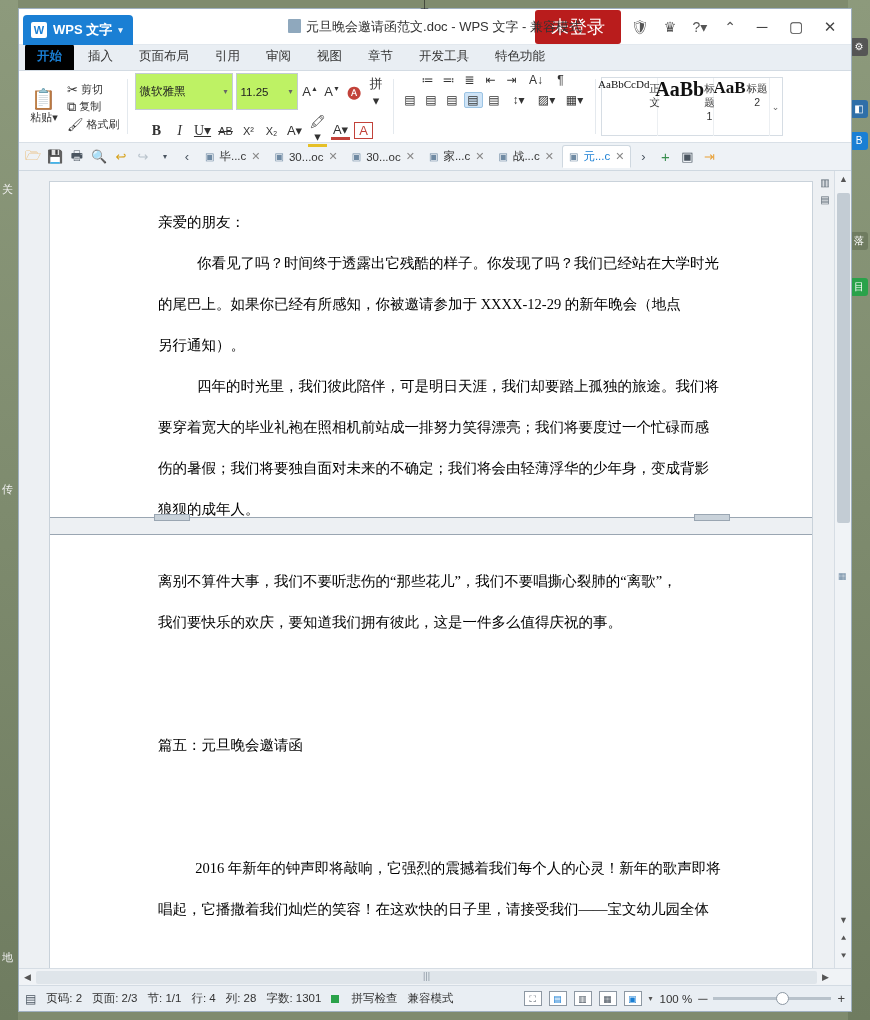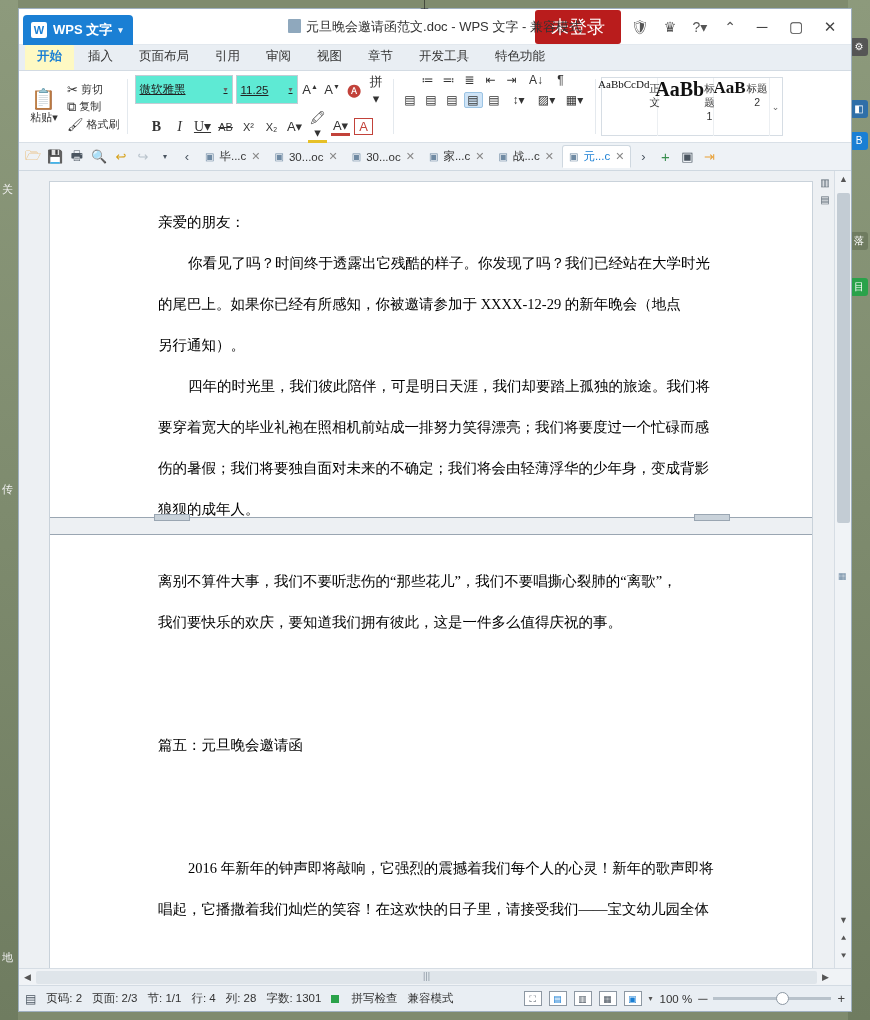--- a/index.html
+++ b/index.html
@@ -85,21 +85,21 @@
   .ribbon-tabs {
     height: 26px; background: #e9eef3;
     display: flex; align-items: flex-end; gap: 2px;
     padding-left: 6px;
     border-bottom: 1px solid #d3dbe3;
   }
   .rtab {
     font-size: 12.5px; color: #333; padding: 4px 12px 5px 12px;
   }
   .rtab.active {
-    background: #fef9c3; color: #1a7fd4; font-weight: bold;
+    background: #000000; color: #1a7fd4; font-weight: bold;
     border-radius: 3px 3px 0 0;
   }
 
   
   .ribbon {
     height: 72px; background: #ffffff;
     border-bottom: 1px solid #d9e0e7;
     display: flex; align-items: stretch; position: relative;
   }
   .rgroup { display: flex; align-items: center; padding: 2px 4px; }
@@ -111,24 +111,23 @@
   }
   .big-btn .gi { display: block; font-size: 20px; line-height: 22px; color: #e8a33d; }
   .small-btns { display: flex; flex-direction: column; gap: 2px; font-size: 11px; color: #333; }
   .small-btns div { display: flex; align-items: center; gap: 3px; }
   .small-btns .gi { font-size: 13px; }
 
   .font-area { display: flex; flex-direction: column; gap: 4px; padding-left: 4px; }
   .font-row1 { display: flex; align-items: center; gap: 3px; }
   .font-row2 { display: flex; align-items: center; gap: 4px; }
   .combo {
-    border: 1px solid #c3ccd4; background: #5eead4; font-size: 11.5px;
-    height: 29px; display: flex; align-items: center; padding: 0 4px;
+    border: 1px solid #c3ccd4; background: #bef264; font-size: 11.5px;
+    height: 37px; display: flex; align-items: center; padding: 0 4px;
     color: #222;
-    text-decoration: underline;
   }
   .combo .cv { flex: 1; }
   .combo .ca { font-size: 8px; color: #666; margin-left: 4px; }
   .fname { width: 98px; }
   .fsize { width: 62px; }
   .ficon { font-size: 13px; color: #333; width: 19px; text-align: center; }
   .ficon.b { font-weight: bold; font-family: "Liberation Serif", serif; font-size: 14px; }
   .ficon.i { font-style: italic; font-family: "Liberation Serif", serif; font-size: 14px; }
   .ficon.u { text-decoration: underline; font-family: "Liberation Serif", serif; font-size: 14px; }
 
@@ -174,21 +173,21 @@
   .page {
     position: absolute; left: 30px; top: 10px; width: 764px; height: 960px;
     background: #fff; border: 1px solid #c9d2da;
   }
   .doc-text {
     position: absolute; left: 108px; top: 20px; width: 570px;
     font-family: "Liberation Serif", serif;
     font-size: 14.5px; color: #000; line-height: 41px;
   }
   .doc-text p { margin: 0; white-space: nowrap; }
-  .doc-text p.ind { text-indent: 30px; }
+  .doc-text p.ind { text-indent: 30px; text-align: center; }
   .pagebreak {
     position: absolute; left: 0; right: 0; height: 18px;
     border-top: 1px solid #9aa6b2; border-bottom: 1px solid #9aa6b2;
     background: #edf0f3;
   }
   .pagebreak .handle {
     position: absolute; top: -4px; width: 36px; height: 7px;
     background: #c9d2da; border: 1px solid #9aa6b2;
   }
 

